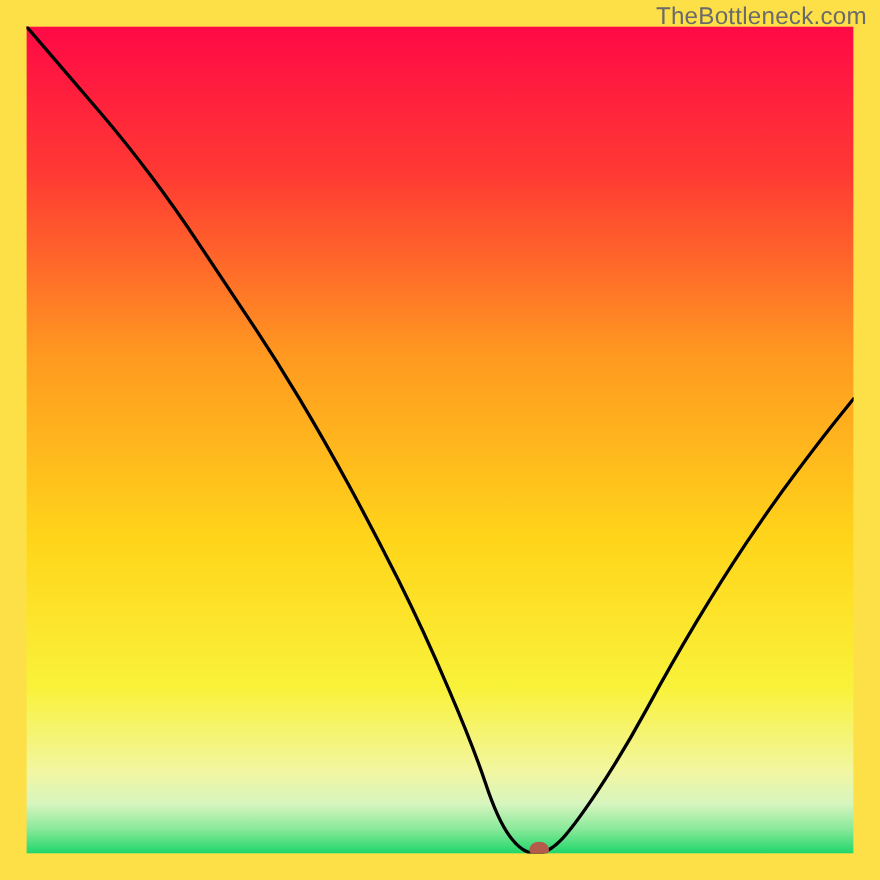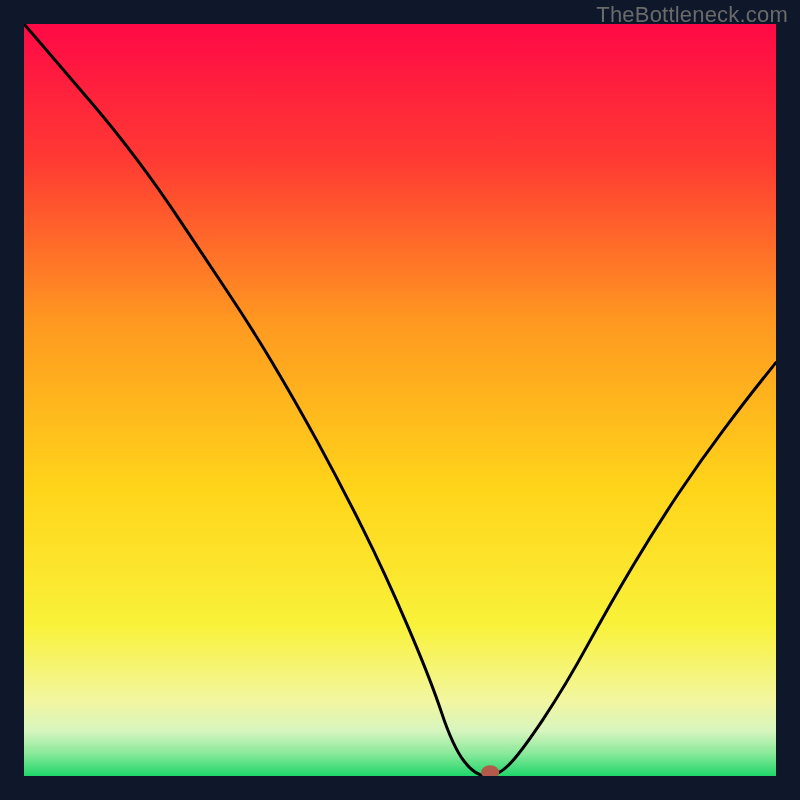--- a/index.html
+++ b/index.html
@@ -10,21 +10,21 @@
     background: #000;
     overflow: hidden;
     font-family: Arial, Helvetica, sans-serif;
   }
   .frame {
     position: absolute;
     top: 0;
     left: 0;
     width: 800px;
     height: 800px;
-    background: #0f172a;
+    background: #fde047;
   }
   .watermark {
     position: absolute;
     top: 2px;
     right: 12px;
     color: #6a6a6a;
     font-size: 22px;
     font-weight: 500;
     letter-spacing: 0.2px;
     user-select: none;

